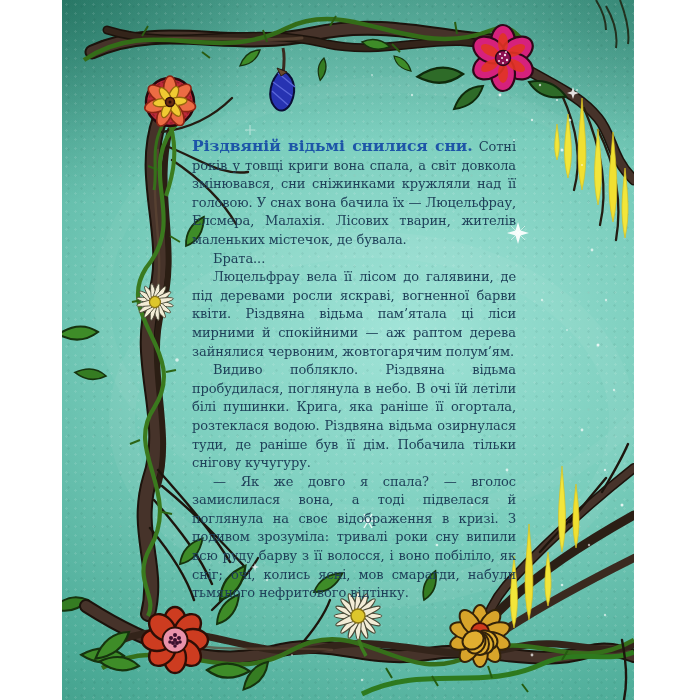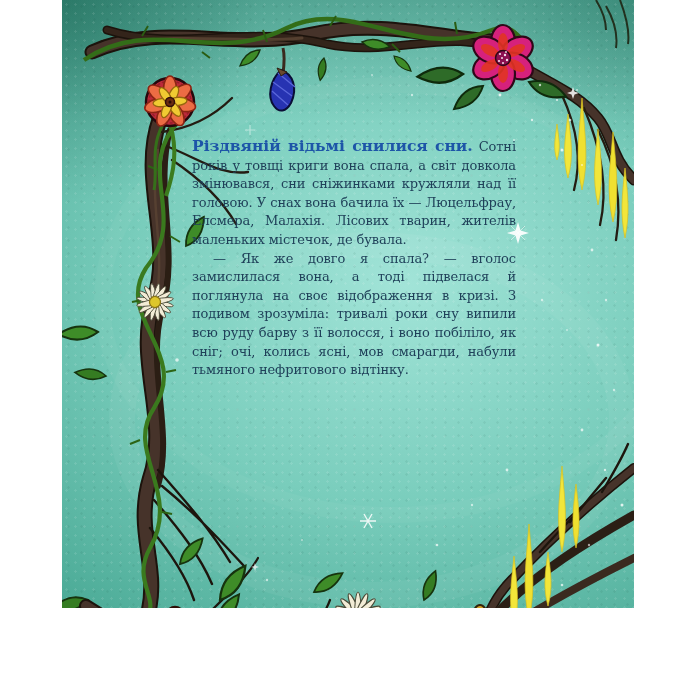--- a/index.html
+++ b/index.html
@@ -1,21 +1,21 @@
 <!DOCTYPE html>
 <html><head>
 <meta charset="utf-8">
 <style>
   html,body{margin:0;padding:0;}
   body{
     width:700px;height:700px;background:#ffffff;position:relative;
     font-family:"DejaVu Serif", serif;overflow:hidden;
   }
   .page{
-    position:absolute;left:62px;top:0;width:572px;height:608px;overflow:hidden;
+    position:absolute;left:62px;top:0;width:572px;height:700px;overflow:hidden;
     background-image:
       radial-gradient(rgba(255,255,255,0.10) 1px, transparent 1.4px),
       radial-gradient(rgba(6,60,48,0.07) 1px, transparent 1.5px),
       radial-gradient(circle 280px at 0% 0%, rgba(8,72,56,0.38), rgba(8,72,56,0) 72%),
       radial-gradient(circle 230px at 100% 0%, rgba(8,72,56,0.22), rgba(8,72,56,0) 70%),
       linear-gradient(180deg, rgba(10,70,56,0.22) 0%, rgba(10,70,56,0) 20%),
       radial-gradient(ellipse 720px 580px at 60% 47%, #a2e4d8 0%, #79cdbc 38%, #4cab97 72%, #338c78 100%);
     background-size: 9px 9px, 13px 13px, auto, auto, auto, auto;
   }
   .art{position:absolute;left:0;top:0;z-index:1;pointer-events:none;}
@@ -328,16 +328,19 @@
         <circle cx="350" cy="95" r="1.2" fill-opacity="0.6"></circle>
       <circle cx="310" cy="75" r="1" fill-opacity="0.5"></circle>
         <circle cx="115" cy="360" r="1.8" fill-opacity="0.7"></circle>
       <circle cx="495" cy="100" r="1.1" fill-opacity="0.7"></circle>
         <circle cx="515" cy="90" r="1" fill-opacity="0.6"></circle>
     </g>
   </svg>
 
   <div class="story">
     <p class="first"><span class="title">Різдвяній відьмі снилися сни.</span><span> Сотні років у товщі криги вона спала, а світ довкола змінювався, сни сніжинками кружляли над її головою. У снах вона бачила їх — Люцельфрау, Елсмера, Малахія. Лісових тварин, жителів маленьких містечок, де бувала.</span></p>
+    <p>Брата...</p>
+    <p>Люцельфрау вела її лісом до галявини, де під деревами росли яскраві, вогненної барви квіти. Різдвяна відьма пам’ятала ці ліси мирними й спокійними — аж раптом дерева зайнялися червоним, жовтогарячим полум’ям.</p>
+    <p>Видиво поблякло. Різдвяна відьма пробудилася, поглянула в небо. В очі їй летіли білі пушинки. Крига, яка раніше її огортала, розтеклася водою. Різдвяна відьма озирнулася туди, де раніше був її дім. Побачила тільки снігову кучугуру.</p>
     <p>— Як же довго я спала? — вголос замислилася вона, а тоді підвелася й поглянула на своє відображення в кризі. З подивом зрозуміла: тривалі роки сну випили всю руду барву з її волосся, і воно побіліло, як сніг; очі, колись ясні, мов смарагди, набули тьмяного нефритового відтінку.</p>
   </div>
 
 </div>
 
 </body></html>

